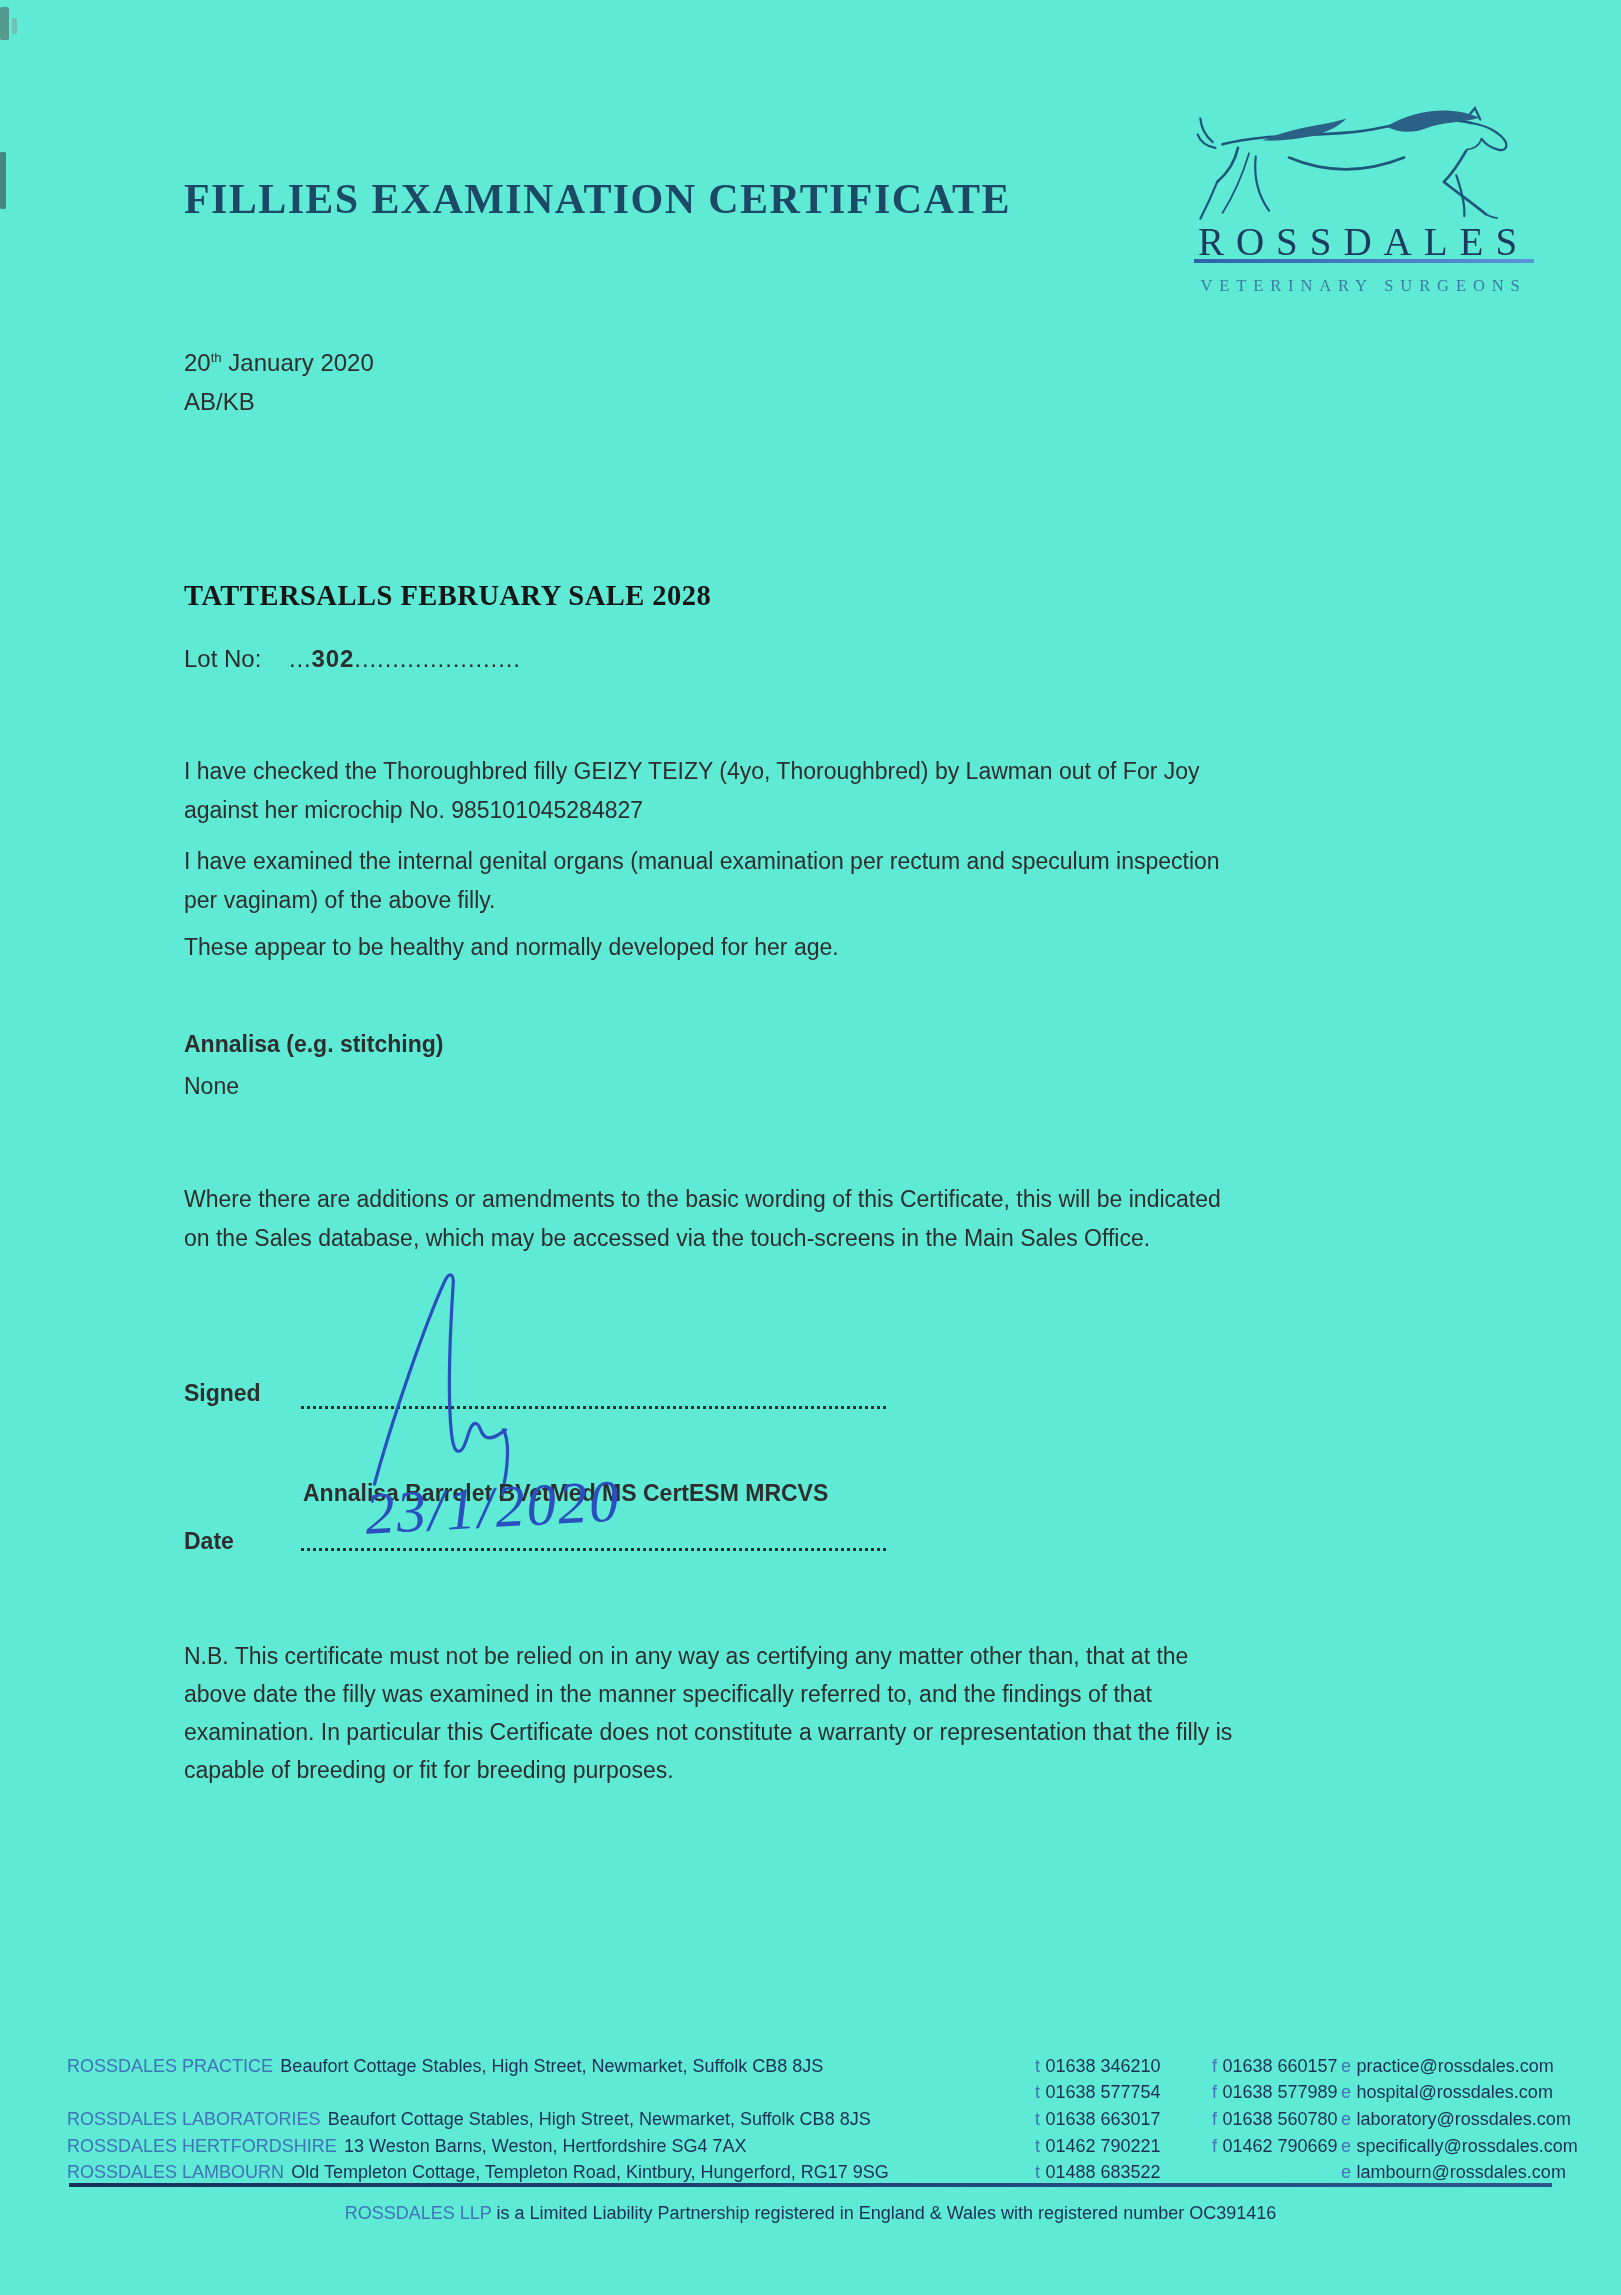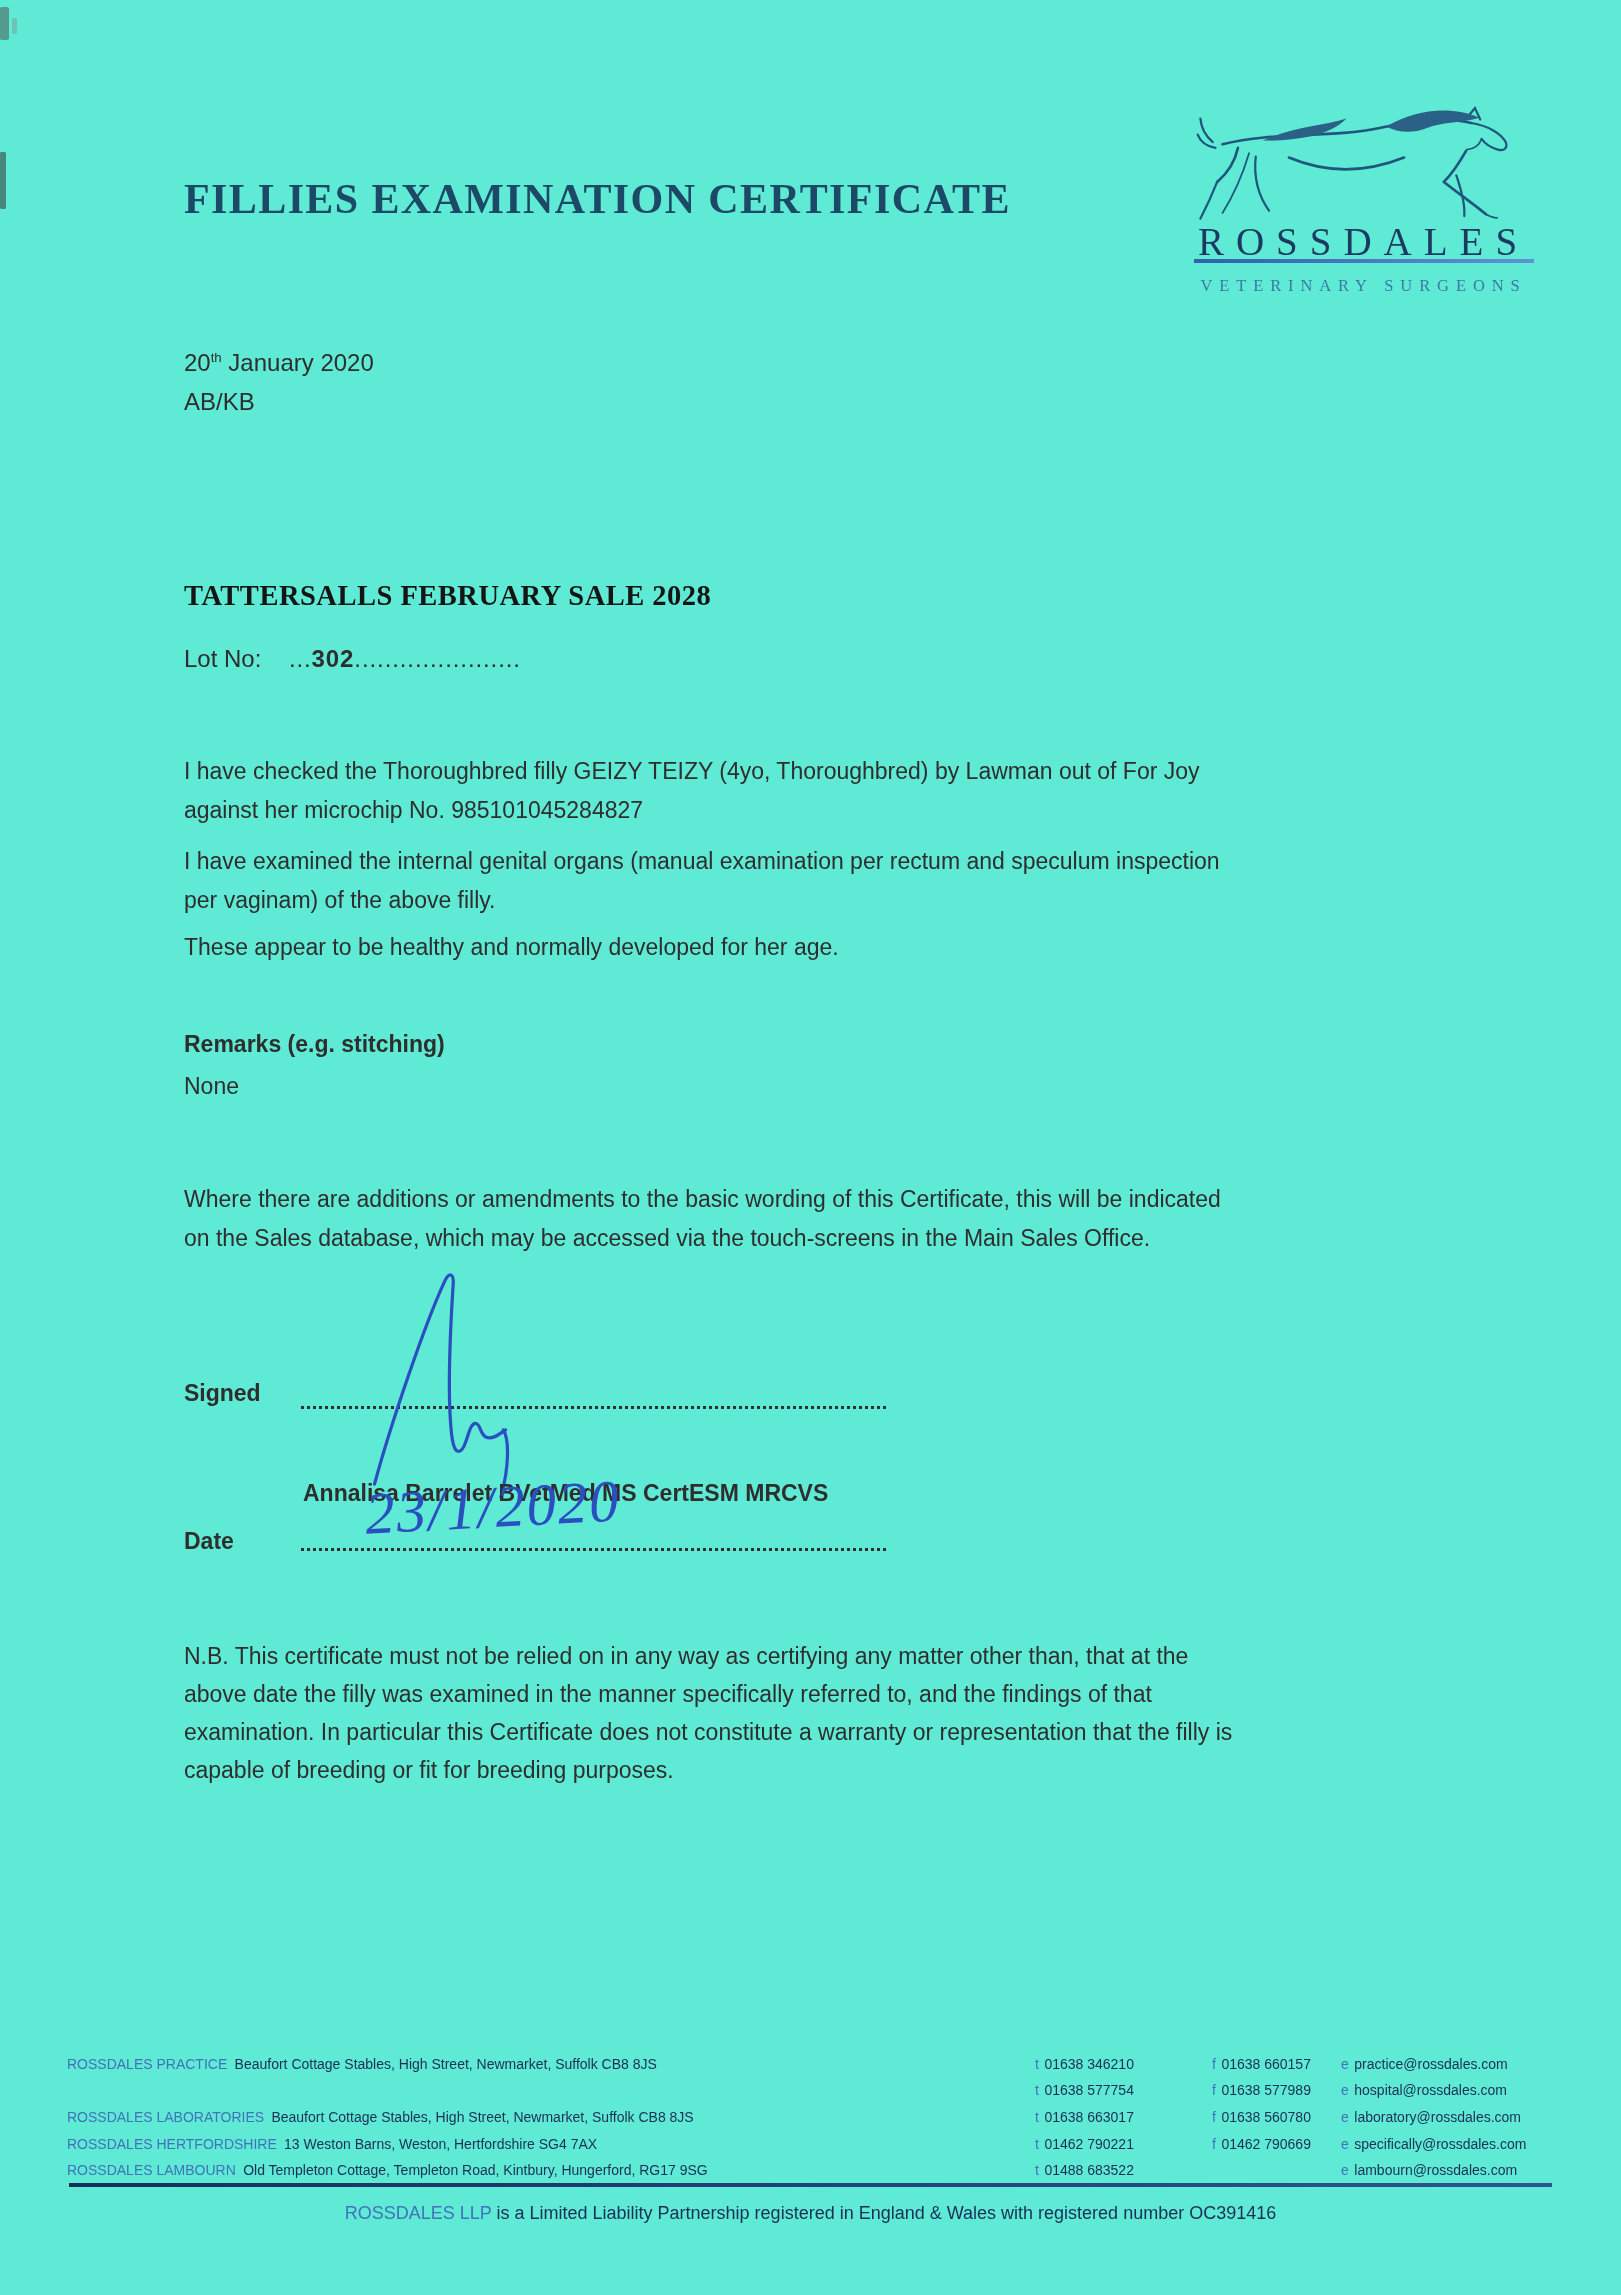--- a/index.html
+++ b/index.html
@@ -46,21 +46,21 @@
   .sig-dotted{left:301px;top:1406px;width:585px;}
   .sig-name{left:303px;top:1480px;font-size:23px;font-weight:700;white-space:nowrap;}
   .signature-svg{left:363px;top:1268px;}
   .date-label{left:184px;top:1528px;font-size:23px;font-weight:700;}
   .date-dotted{left:301px;top:1548px;width:585px;}
   .handwritten-date{left:365px;top:1473px;font-family:"Liberation Serif",serif;
                     font-style:italic;font-size:59px;color:#2c4fc0;
                     transform:rotate(-3deg);letter-spacing:1.8px;white-space:nowrap;}
 
   
-  .footer-row{left:0;width:1621px;font-size:14px;height:23px;}
+  .footer-row{left:0;width:1621px;font-size:18px;height:23px;}
   .fr0{top:2056px;} .fr1{top:2082px;} .fr2{top:2109px;} .fr3{top:2136px;} .fr4{top:2162px;}
   .loc{position:absolute;left:67px;white-space:nowrap;}
   .loc-name{color:#4272ba;}
   .loc-addr{color:#1c2f56;margin-left:7.3px;}
   .col-t{position:absolute;left:1035px;color:#1c2f56;white-space:nowrap;}
   .col-f{position:absolute;left:1212px;color:#1c2f56;white-space:nowrap;}
   .col-e{position:absolute;left:1341px;color:#1c2f56;white-space:nowrap;}
   .pfx{color:#4272ba;margin-right:5.5px;}
   .footer-rule{left:69px;top:2183px;width:1483px;height:4.1px;
                background:linear-gradient(90deg,#16305c,#2c5590);}
@@ -117,21 +117,21 @@
   <div class="abs lot-line">
     <span>Lot No:</span><span class="lot-dots-group"><span>...</span><span class="lot-number">302</span><span>......................</span></span>
   </div>
 
   <div class="abs para p1">I have checked the Thoroughbred filly GEIZY TEIZY (4yo, Thoroughbred) by Lawman out of For Joy
 against her microchip No. 985101045284827</div>
   <div class="abs para p2">I have examined the internal genital organs (manual examination per rectum and speculum inspection
 per vaginam) of the above filly.</div>
   <div class="abs para p3">These appear to be healthy and normally developed for her age.</div>
 
-  <div class="abs remarks-label">Remarks (e.g. stitching)</div>
+  <div class="abs remarks-label">Annalisa (e.g. stitching)</div>
   <div class="abs remarks-value">None</div>
 
   <div class="abs para amendments">Where there are additions or amendments to the basic wording of this Certificate, this will be indicated
 on the Sales database, which may be accessed via the touch-screens in the Main Sales Office.</div>
 
   <div class="abs sig-label">Signed</div>
   <div class="abs dotted sig-dotted"></div>
   <svg class="abs signature-svg" width="184" height="230" viewBox="0 0 400 500" fill="none">
     <g stroke="#2c4fc0" stroke-width="7" stroke-linecap="round" fill="none">
       <path d="M25,470 C60,340 135,120 178,28 C188,8 198,12 196,36 C188,160 184,300 194,372 C200,408 214,406 224,376 C232,352 236,336 246,338 C256,340 254,362 268,368 C282,374 298,360 310,352"></path>

